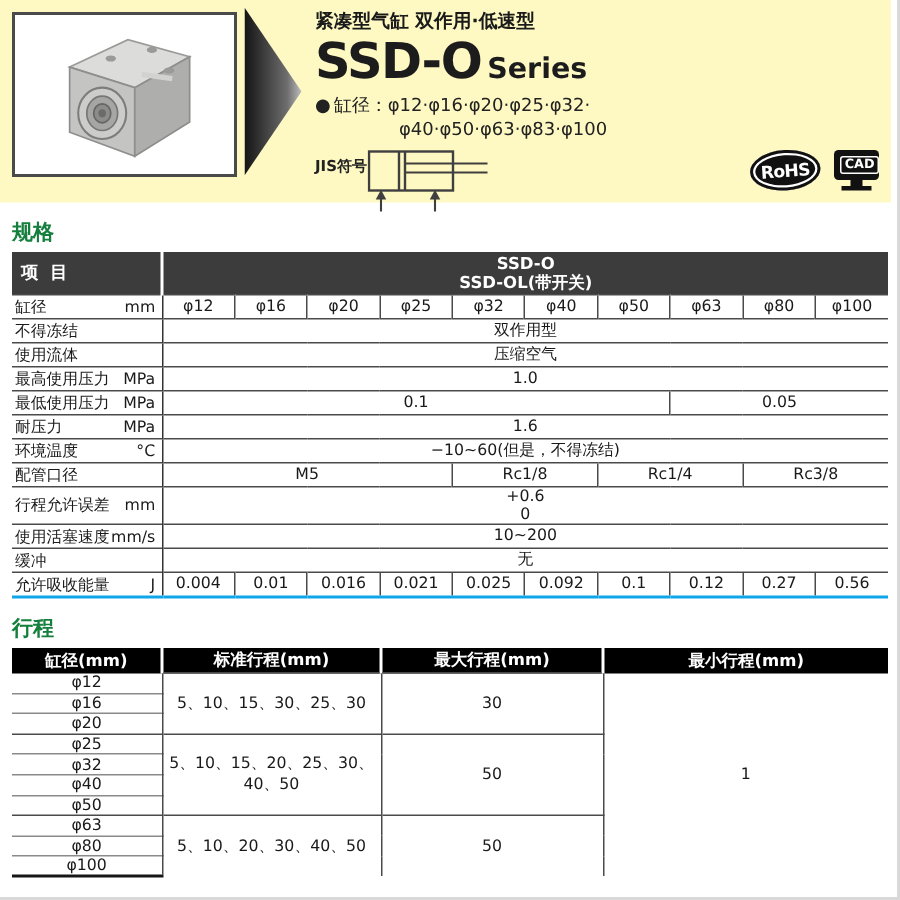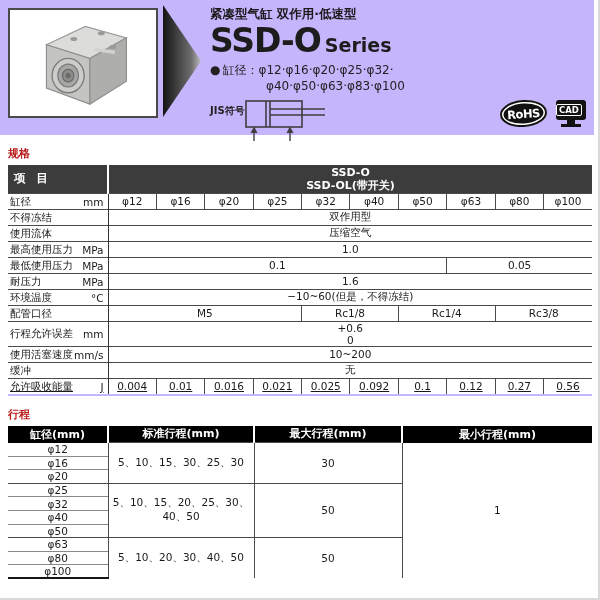--- a/index.html
+++ b/index.html
@@ -3,21 +3,21 @@
 <meta charset="utf-8">
 <style>
   * { margin:0; padding:0; box-sizing:border-box; }
   html,body { width:600px; height:600px; }
   body {
     font-family:"DejaVu Sans","Liberation Sans",sans-serif;
     background:#fff; color:#1a1a1a; position:relative;
     border-right:2px solid #d9d9d9; border-bottom:2px solid #d9d9d9;
   }
   
-  .banner { position:relative; width:594px; height:135px; background:#c4b5fd; }
+  .banner { position:relative; width:594px; height:135px; background:#fef9c3; }
   .photo-box {
     position:absolute; left:8px; top:8px; width:150px; height:110px;
     background:#fff; border:2px solid #4a4a4a;
     display:flex; align-items:center; justify-content:center;
   }
   .arrow-svg { position:absolute; left:163px; top:5px; }
   .head-text { position:absolute; left:210px; top:6px; }
   .subtitle { font-size:12.5px; font-weight:bold; color:#1a1a1a; }
   .title-row { margin-top:1px; line-height:1.05; white-space:nowrap; }
   .big-title { font-size:33px; font-weight:bold; letter-spacing:-1px; color:#1c1c1c; }
@@ -31,43 +31,43 @@
   .rohs {
     width:47px; height:27px; background:#111; border-radius:50%;
     color:#fff; font-weight:bold; font-size:11.5px;
     display:flex; align-items:center; justify-content:center;
     box-shadow: inset 0 0 0 2px #111, inset 0 0 0 3.5px #fff;
     transform:rotate(-4deg); letter-spacing:-0.5px;
   }
   .cad { display:flex; flex-direction:column; align-items:center; }
   .cad-screen {
     width:30px; height:20px; background:#111; border-radius:3px;
-    display:flex; align-items:center; justify-content:flex-start;
+    display:flex; align-items:center; justify-content:flex-end;
   }
   .cad-inner {
     color:#fff; font-size:8.5px; font-weight:bold; line-height:1;
     border:1px solid #fff; border-radius:2px; padding:1px 2px;
   }
   .cad-base { width:8px; height:4px; background:#111; }
   .cad-foot { width:20px; height:3px; background:#111; }
   
   .section { margin:0 8px; }
-  .sec-title { font-size:11px; font-weight:bold; color:#b91c1c; margin:11px 0 4px 0; }
+  .sec-title { font-size:14px; font-weight:bold; color:#15803d; margin:11px 0 4px 0; }
   table { border-collapse:collapse; table-layout:fixed; width:584px; }
   td, th { padding:0; vertical-align:middle; font-size:10.5px; }
   
   .spec thead th { background:#3c3c3c; color:#fff; font-weight:bold; height:28px; }
-  .spec .item-h { text-align:left; padding-left:6px; font-size:11.5px; letter-spacing:2px;font-family:Liberation Mono, monospace; }
+  .spec .item-h { text-align:left; padding-left:6px; font-size:11.5px; letter-spacing:2px; }
   .spec .model-h { border-left:2px solid #fff; text-align:center; }
   .spec .model-h div { line-height:13px; font-size:11px; }
   .spec tbody td { height:15px; text-align:center; border-top:1px solid #4a4a4a; color:#1a1a1a; }
   .spec td.lc { border-right:1.5px solid #333; }
   .spec td.lc .lc-in { display:flex; justify-content:space-between; align-items:center; padding:1px 4px 0 2px; }
   .spec td.bl { border-left:1px solid #4a4a4a; }
-  .spec tr.last td { border-bottom:2px solid #c4b5fd;text-decoration:underline; }
+  .spec tr.last td { border-bottom:2px solid #0ea5e9; }
   .tol { line-height:12px; }
   
   .stroke thead th { background:#000000; color:#fff; font-weight:bold; height:17px; font-size:11px; }
   .stroke thead th + th { border-left:2px solid #fff; }
   .stroke tbody td { height:13.6px; text-align:center; color:#1a1a1a; }
   .stroke td.bore-cell { border-top:1px solid #8a8a8a; }
   .stroke tr.first td.bore-cell { border-top:none; }
   .stroke td.gcell { border-left:1px solid #4a4a4a; border-top:1px solid #4a4a4a; }
   .stroke td.min-cell { border-left:1px solid #4a4a4a; }
   .stroke tr.blast td { border-bottom:2px solid #161616; }

